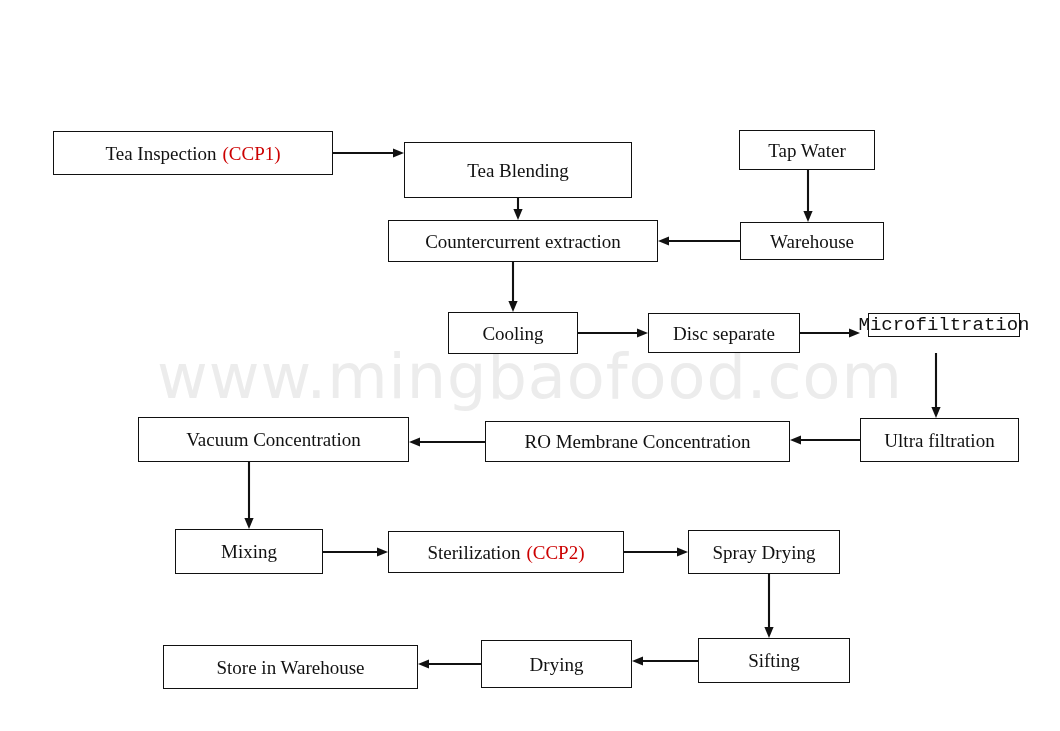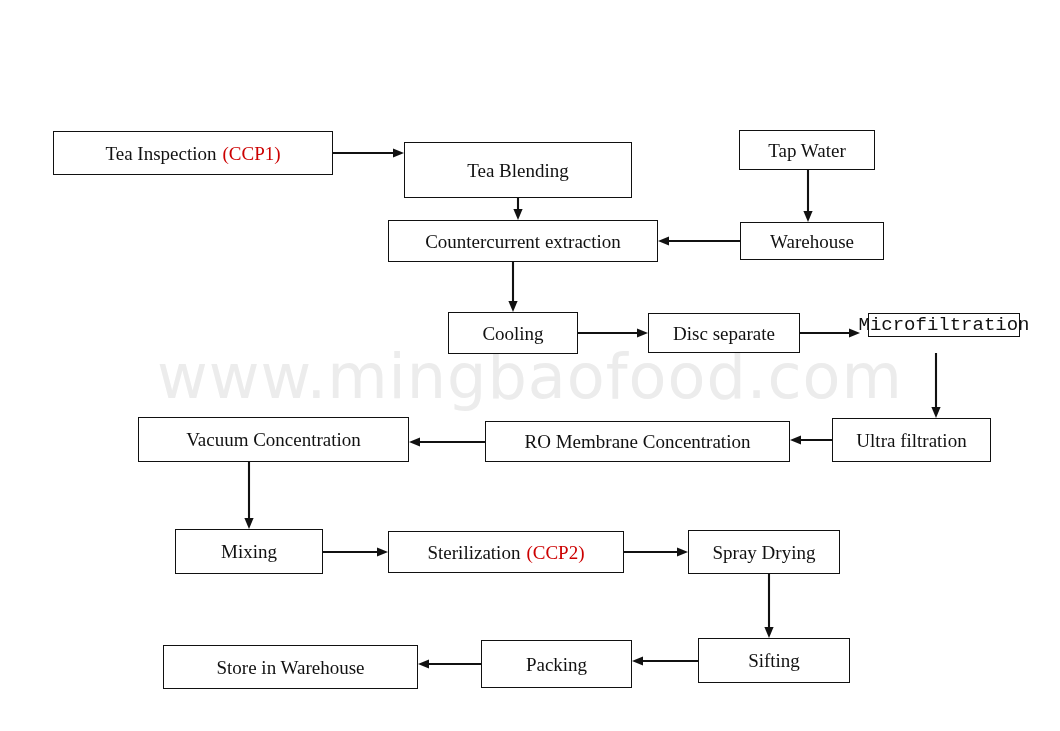--- a/index.html
+++ b/index.html
@@ -200,37 +200,37 @@
       </div>
       <div class="node" style="left: 868px; top: 313px; width: 152px; height: 24px; font-family: Liberation Mono, monospace;">
         <span class="lbl">Microfiltration</span>
       </div>
       <div class="node" style="left: 138px; top: 417px; width: 271px; height: 45px;">
         <span class="lbl">Vacuum Concentration</span>
       </div>
       <div class="node" style="left: 485px; top: 421px; width: 305px; height: 41px;">
         <span class="lbl">RO Membrane Concentration</span>
       </div>
-      <div class="node" style="left: 832px; top: 418px; width: 159px; height: 44px;">
+      <div class="node" style="left: 860px; top: 418px; width: 159px; height: 44px;">
         <span class="lbl">Ultra filtration</span>
       </div>
       <div class="node" style="left: 175px; top: 529px; width: 148px; height: 45px;">
         <span class="lbl">Mixing</span>
       </div>
       <div class="node" style="left: 388px; top: 531px; width: 236px; height: 42px;">
         <span class="lbl">Sterilization</span>
         <span class="ccp" style="color: rgb(204, 0, 0);">(CCP2)</span>
       </div>
       <div class="node" style="left: 688px; top: 530px; width: 152px; height: 44px;">
         <span class="lbl">Spray Drying</span>
       </div>
       <div class="node" style="left: 698px; top: 638px; width: 152px; height: 45px;">
         <span class="lbl">Sifting</span>
       </div>
       <div class="node" style="left: 481px; top: 640px; width: 151px; height: 48px;">
-        <span class="lbl">Packing</span>
+        <span class="lbl">Drying</span>
       </div>
       <div class="node" style="left: 163px; top: 645px; width: 255px; height: 44px;">
         <span class="lbl">Store in Warehouse</span>
       </div>
     </div>
 
 </div>
 
 </body></html>

